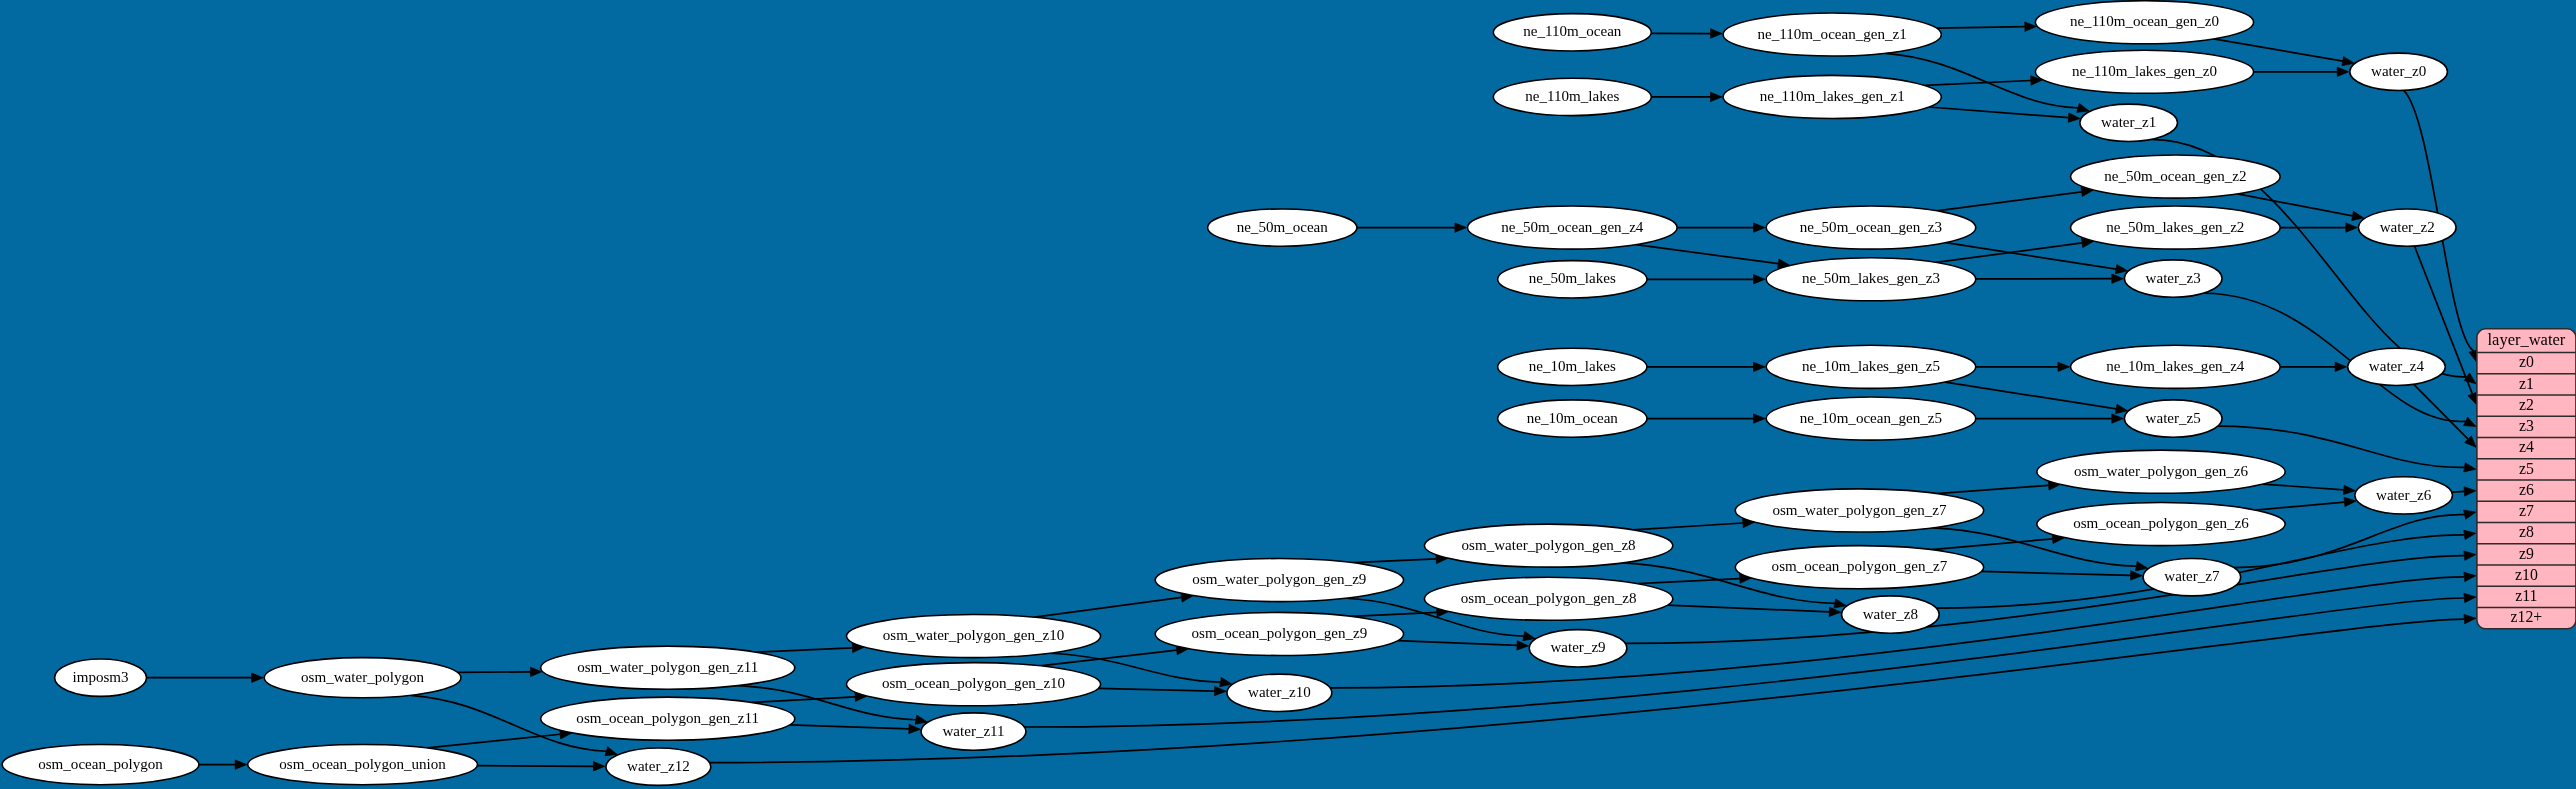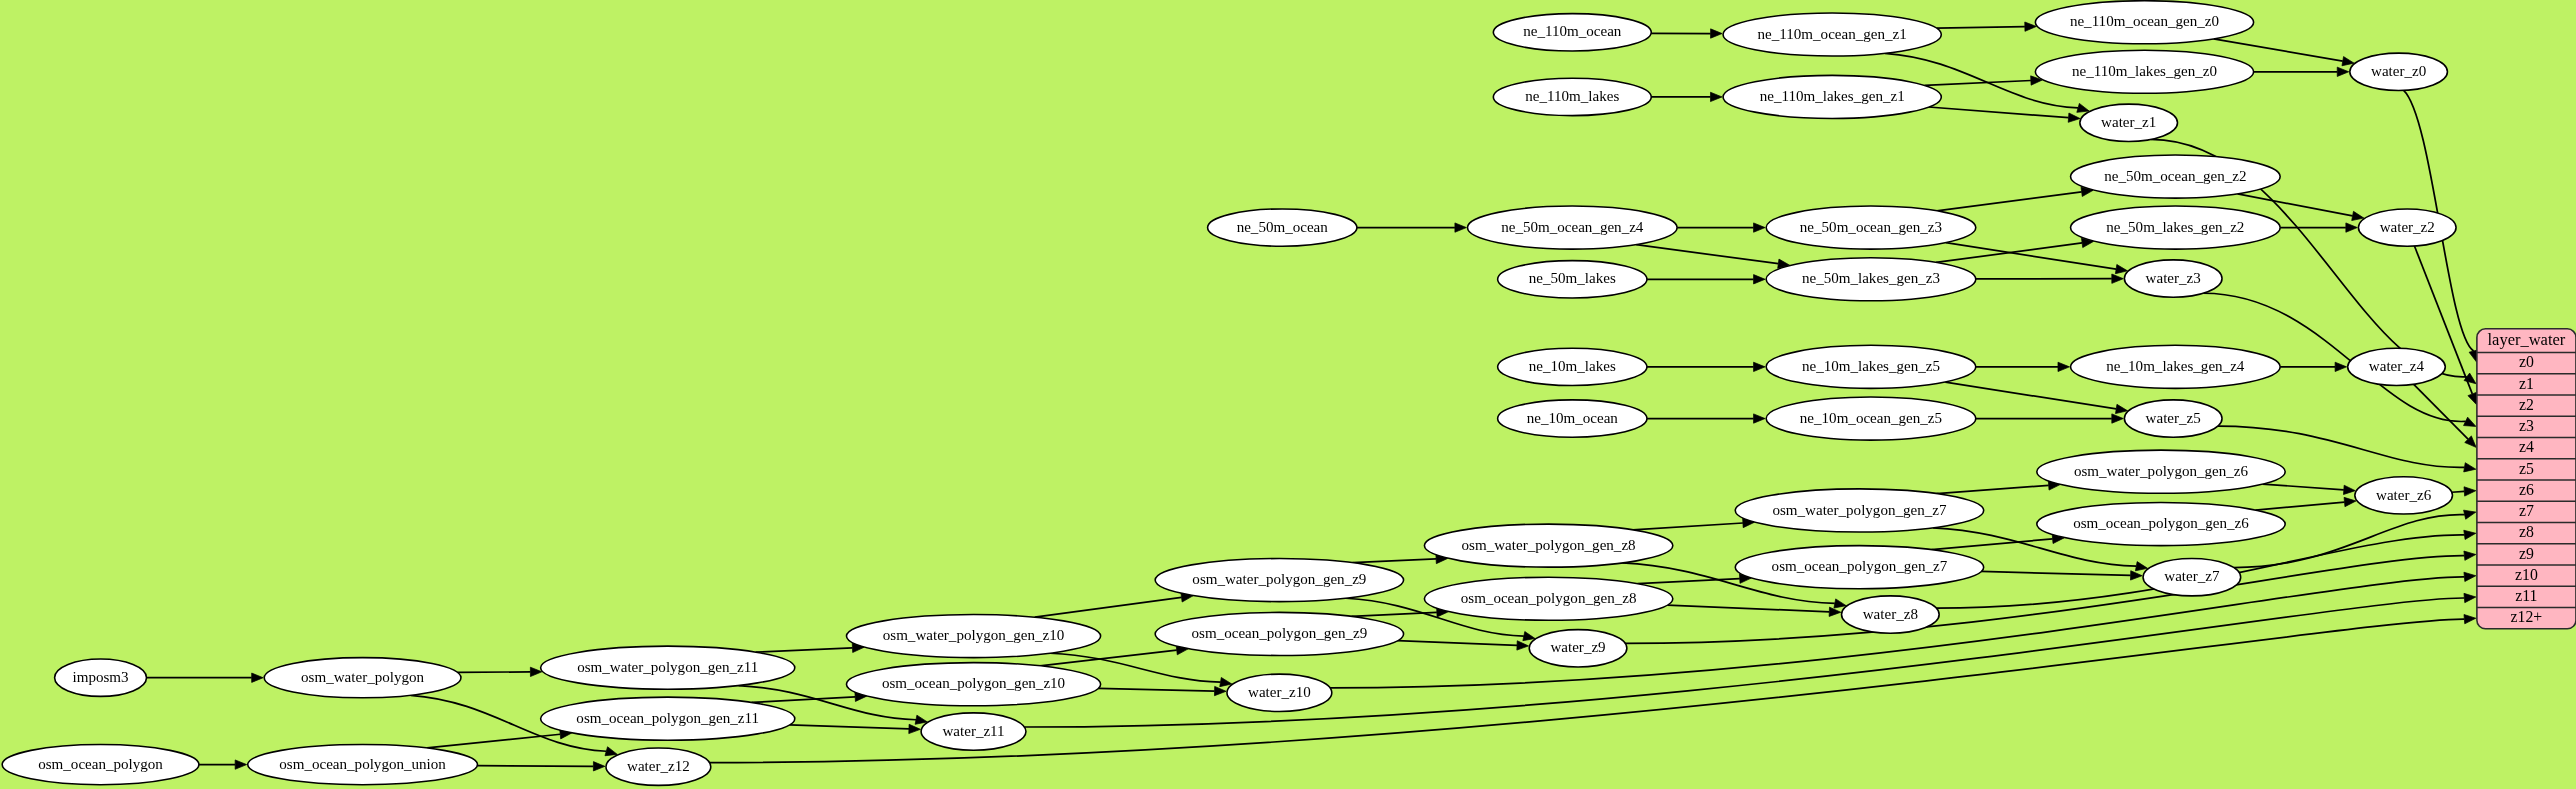--- a/index.html
+++ b/index.html
@@ -4,21 +4,21 @@
 <style>
   html, body {
     margin: 0;
     padding: 0;
     background: #ffffff;
   }
   #canvas-wrap {
     position: relative;
     width: 2576px;
     height: 789px;
-    background: #bef264;
+    background: #0369a1;
     overflow: hidden;
     font-family: "Liberation Serif", serif;
   }
   svg#graph {
     position: absolute;
     top: 0; left: 0;
     width: 2576px;
     height: 789px;
   }
   .node-ellipse {

